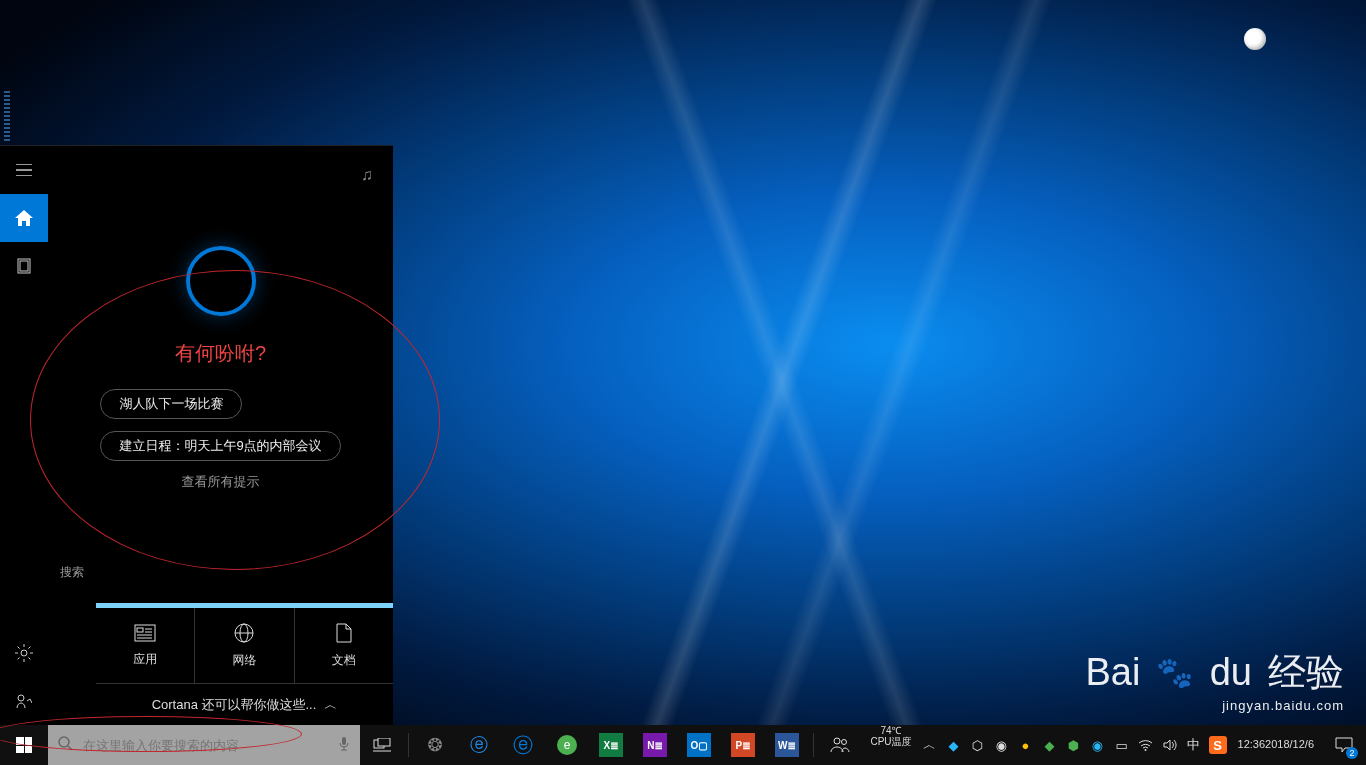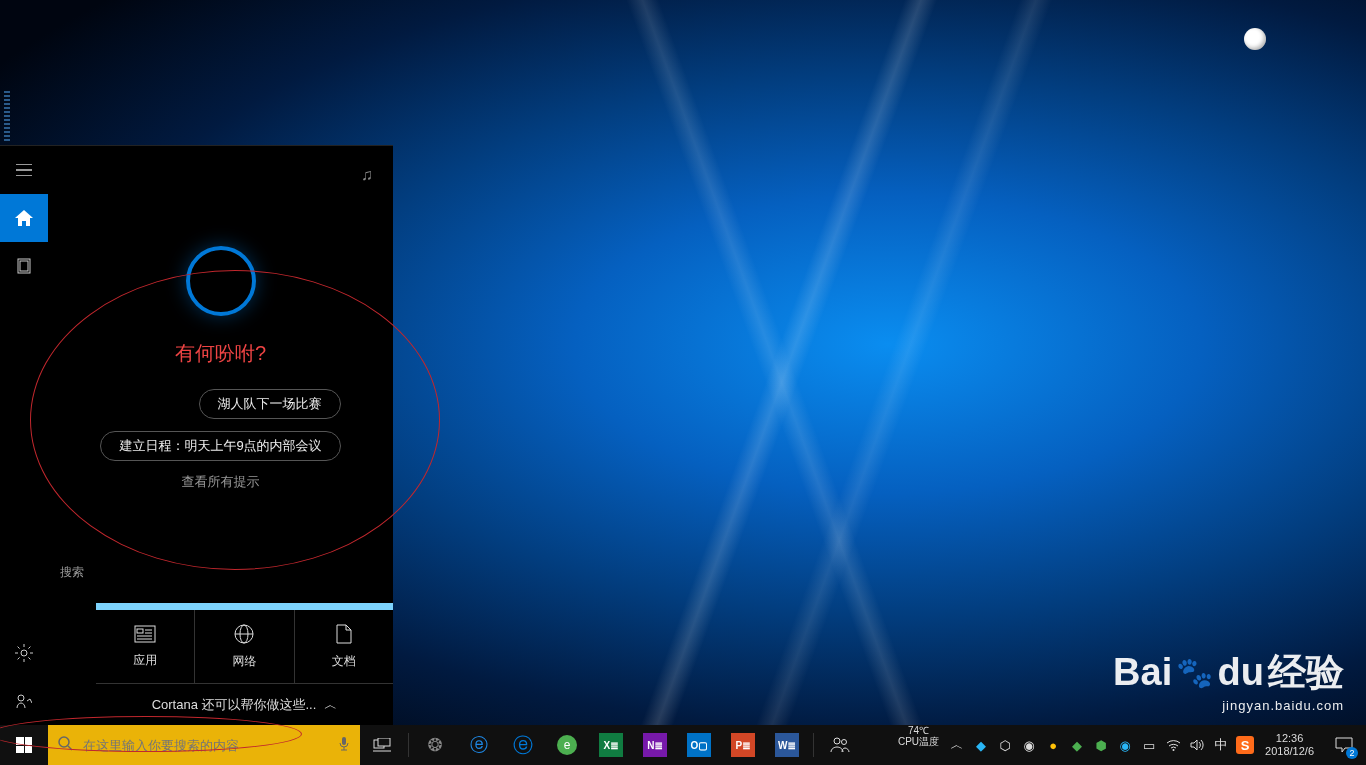--- a/index.html
+++ b/index.html
@@ -43,64 +43,64 @@
   width: 70px; height: 70px; border-radius: 50%;
   border: 4px solid #0078d7; position: relative;
   box-shadow: 0 0 20px rgba(0,120,215,0.4);
 }
 .cortana-ring::after {
   content:""; position:absolute; inset:-10px; border-radius:50%;
   background: radial-gradient(circle, rgba(0,120,215,0.3) 55%, transparent 70%);
   z-index:-1;
 }
 .cortana-prompt { margin-top: 24px; color: #ef4444; font-size: 20px; }
-.suggestion-chips { margin-top: 22px; display: flex; flex-direction: column; align-items: flex-end; gap: 12px; }
+.suggestion-chips { margin-top: 22px; display: flex; flex-direction: column; align-items: flex-start; gap: 12px; }
 .chip { padding: 5px 18px; border: 1px solid #555; border-radius: 16px; font-size: 13px; color: #eee; cursor: pointer; }
 .all-tips { margin-top: 12px; color: #999; font-size: 13px; cursor: pointer; text-align: center; }
 .search-label { position: absolute; left: 12px; bottom: 144px; color: #999; font-size: 12px; text-align: center; }
-.search-tabs { position: absolute; left: 48px; right: 0; bottom: 42px; height: 80px; display: flex; border-top: 7px solid #7dd3fc; }
+.search-tabs { position: absolute; left: 48px; right: 0; bottom: 42px; height: 80px; display: flex; border-top: 5px solid #7dd3fc; }
 .stab { flex: 1; display: flex; flex-direction: column; align-items: center; justify-content: center; gap: 4px; color: #ddd; border-right: 1px solid #333; cursor: pointer; }
 .stab:last-child { border-right: none; }
 .stab-icon { font-size: 20px; }
 .stab-label { font-size: 12px; }
 .cortana-more { position: absolute; left: 48px; right: 0; bottom: 0; height: 42px; display: flex; align-items: center; justify-content: center; gap: 8px; color: #ddd; font-size: 13px; border-top: 1px solid #333; cursor: pointer; }
 
 
 .anno1 { position: absolute; left: 30px; top: 270px; width: 410px; height: 300px; border: 1px solid #c1272d; border-radius: 50%; pointer-events: none; }
 .anno2 { position: absolute; left: -10px; top: 716px; width: 312px; height: 36px; border: 1px solid #c1272d; border-radius: 50%; pointer-events: none; z-index: 50; }
 
 
 .watermark { position: absolute; right: 22px; bottom: 52px; text-align: right; color: #fff; opacity: 0.92; }
-.wm-main { font-size: 38px; font-weight: bold; display:flex; align-items:center; gap:4px; justify-content:flex-end; }
+.wm-main { font-size: 38px; font-weight: normal; display:flex; align-items:center; gap:16px; justify-content:flex-end; }
 .wm-paw { font-size: 30px; }
 .wm-sub { font-size: 13px; letter-spacing: 1px; }
 
 
 .taskbar {
   position: absolute; left: 0; right: 0; bottom: 0; height: 40px;
   background: #101010; display: flex; align-items: stretch; color: #fff;
   z-index: 40;
 }
 .start-btn { width: 48px; display: flex; align-items: center; justify-content: center; cursor: pointer; }
 .win-logo { width: 16px; height: 16px; display: grid; grid-template: 1fr 1fr / 1fr 1fr; gap: 1px; }
 .win-logo span { background: #fff; }
 .searchbox {
-  width: 312px; background: #eab308; display: flex; align-items: center;
+  width: 312px; background: #a3a3a3; display: flex; align-items: center;
   padding: 0 10px; color: #666; gap: 10px; position: relative;
 }
 .searchbox input { flex: 1; border: none; outline: none; font-size: 13px; color: #333; background: transparent; }
 .mic { color: #666; font-size: 15px; }
 .tb-icons { display: flex; align-items: stretch; }
 .tb-icon { width: 44px; display: flex; align-items: center; justify-content: center; cursor: pointer; font-size: 16px; color: #ddd; position: relative; }
 .tb-sep { width: 1px; background: #333; margin: 8px 4px; }
 .tb-spacer { flex: 1; }
 .systray { display: flex; align-items: center; gap: 0; }
 .sys-icon { width: 24px; height: 40px; display: flex; align-items: center; justify-content: center; font-size: 13px; color: #ddd; cursor: pointer; }
 .cpu-temp { display: flex; flex-direction: column; align-items: center; font-size: 10px; line-height: 1.1; padding: 0 6px; color: #ddd; cursor: pointer; }
-.clock { display: flex; flex-direction: column; align-items: center; justify-content: center; font-size: 11px; line-height: 1.2; padding: 0 8px; color: #ddd; cursor: pointer; }
+.clock { display: flex; flex-direction: row; align-items: center; justify-content: center; font-size: 11px; line-height: 1.2; padding: 0 8px; color: #ddd; cursor: pointer; }
 .notif { width: 44px; display: flex; align-items: center; justify-content: center; cursor: pointer; position: relative; }
 .notif-badge { position:absolute; bottom:6px; right:8px; background:#0078d7; color:#fff; font-size:9px; width:12px; height:12px; border-radius:50%; display:flex; align-items:center; justify-content:center; }
 
 
 .c-green{color:#4caf50}.c-orange{color:#ff9800}.c-yellow{color:#ffc107}.c-blue{color:#29b6f6}
 
 
 .app-excel{background:#107c41;color:#fff;font-size:10px;font-weight:bold;width:24px;height:24px;display:flex;align-items:center;justify-content:center}
 .app-onenote{background:#7719aa;color:#fff;font-size:10px;font-weight:bold;width:24px;height:24px;display:flex;align-items:center;justify-content:center}
 .app-outlook{background:#0072c6;color:#fff;font-size:10px;font-weight:bold;width:24px;height:24px;display:flex;align-items:center;justify-content:center}

